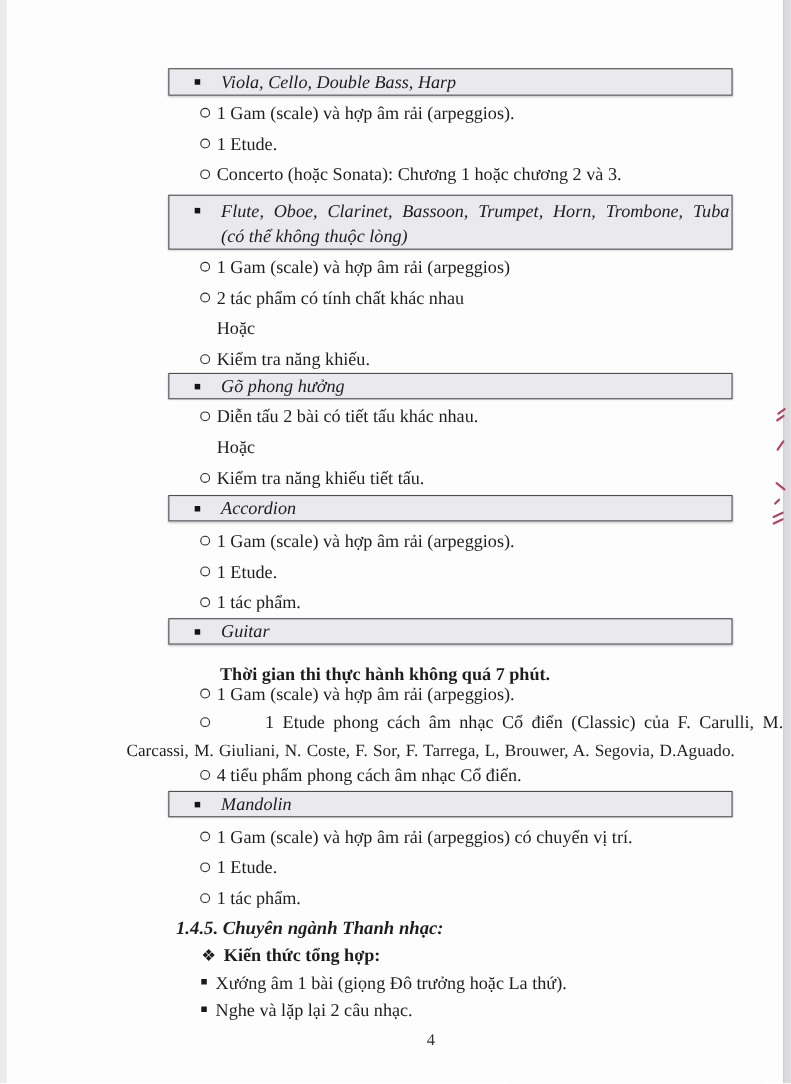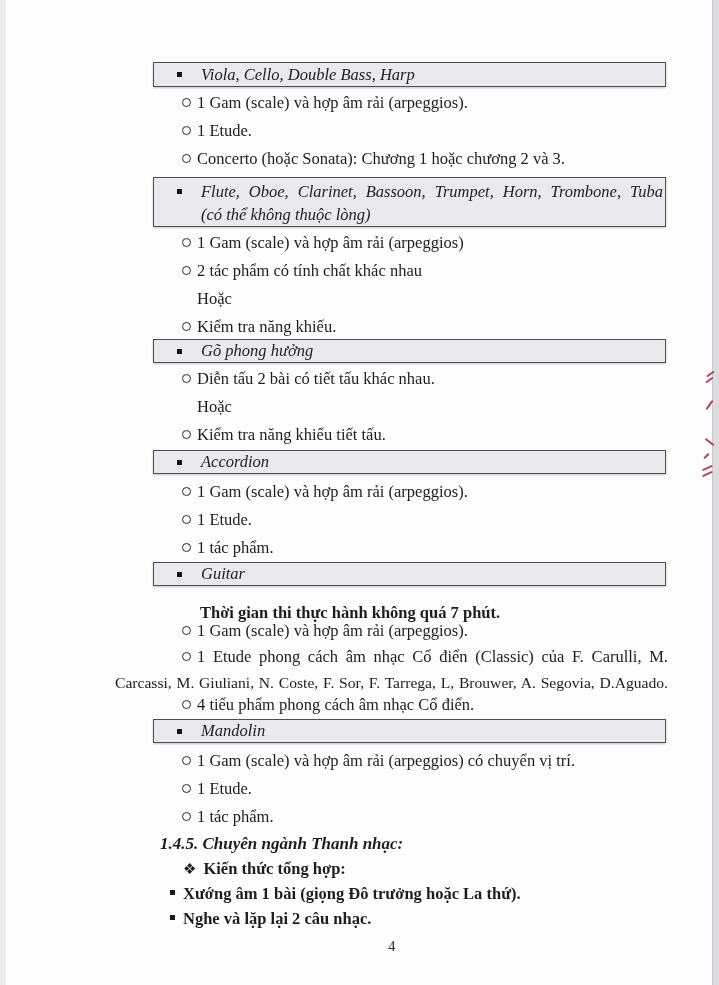--- a/index.html
+++ b/index.html
@@ -14,27 +14,27 @@
   .sq{flex:0 0 auto;width:5px;height:5px;background:#141414;margin-right:19px;}
   .hdr2 .sq{margin-top:9px;}
   .ht{white-space:nowrap;}
   .ht2{width:462px;line-height:23px;}
   .just{text-align:justify;text-align-last:justify;}
   .row{position:absolute;left:182px;display:flex;align-items:flex-start;font-size:16.5px;line-height:21px;}
   .circ{flex:0 0 auto;width:7px;height:7px;border:1.3px solid #2b2b2e;border-radius:50%;margin:6px 6px 0 0;background:transparent;}
   .t{white-space:nowrap;}
   .plain{position:absolute;font-size:16.5px;line-height:21px;white-space:nowrap;}
   .bold{font-weight:bold;margin-top:10px;}
-  .jtext{width:471px;text-align:justify;text-align-last:justify;}
+  .jtext{width:471px;text-align:justify;text-align-last:justify;margin-left:44px;}
   .wrapline{position:absolute;left:115px;width:553px;font-size:15.6px;line-height:21px;
             text-align:justify;text-align-last:justify;}
   .h145{position:absolute;left:160px;top:833px;font-weight:bold;font-size:17px;line-height:21px;white-space:nowrap;font-style:italic;}
   .subh{position:absolute;left:183px;top:858px;display:flex;align-items:flex-start;font-weight:bold;font-size:16.5px;line-height:21px;}
   .diamond{font-family:"DejaVu Sans",sans-serif;font-size:15px;margin:1px 7px 0 0;font-weight:normal;}
-  .row2{position:absolute;left:170px;display:flex;align-items:flex-start;font-size:16.5px;line-height:21px;font-weight:bold;}
+  .row2{position:absolute;left:183px;display:flex;align-items:flex-start;font-size:16.5px;line-height:21px;}
   .sqb{flex:0 0 auto;width:5px;height:5px;background:#1a1a1a;margin:7px 8px 0 0;}
   .pgnum{position:absolute;left:388px;top:938px;font-size:15px;color:#333;}
   .pm{position:absolute;background:#b8425f;border-radius:1px;}
 </style>
 </head>
 <body>
 
 <div class="page">
   <div class="edge-l"></div>
   <div class="edge-r"></div>

